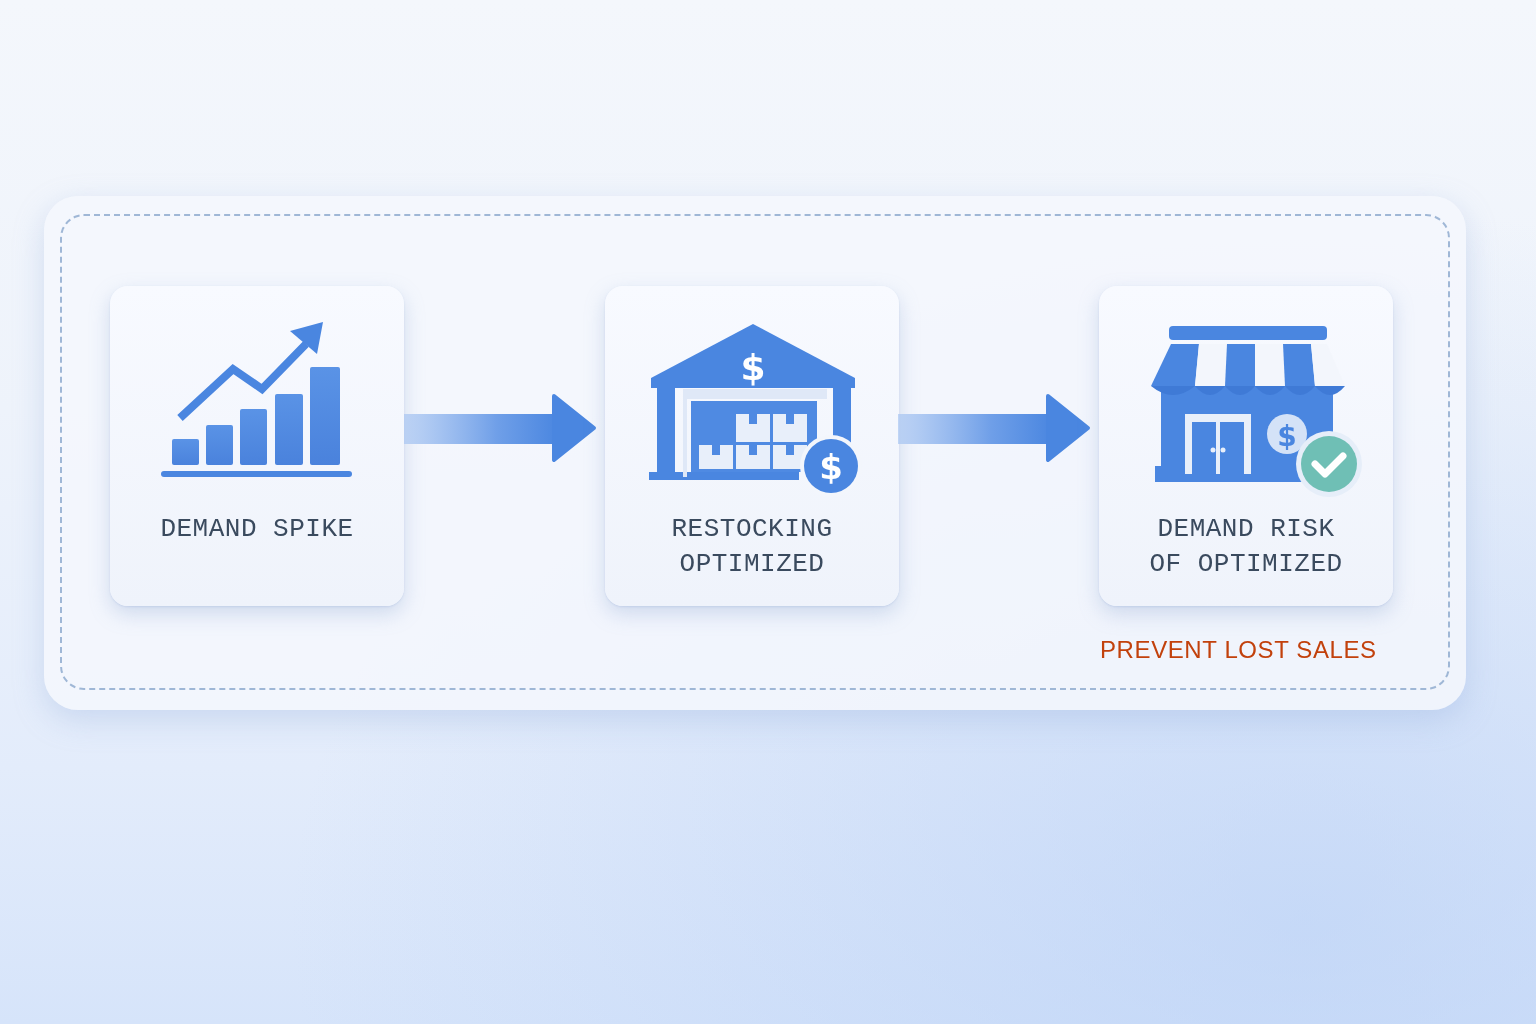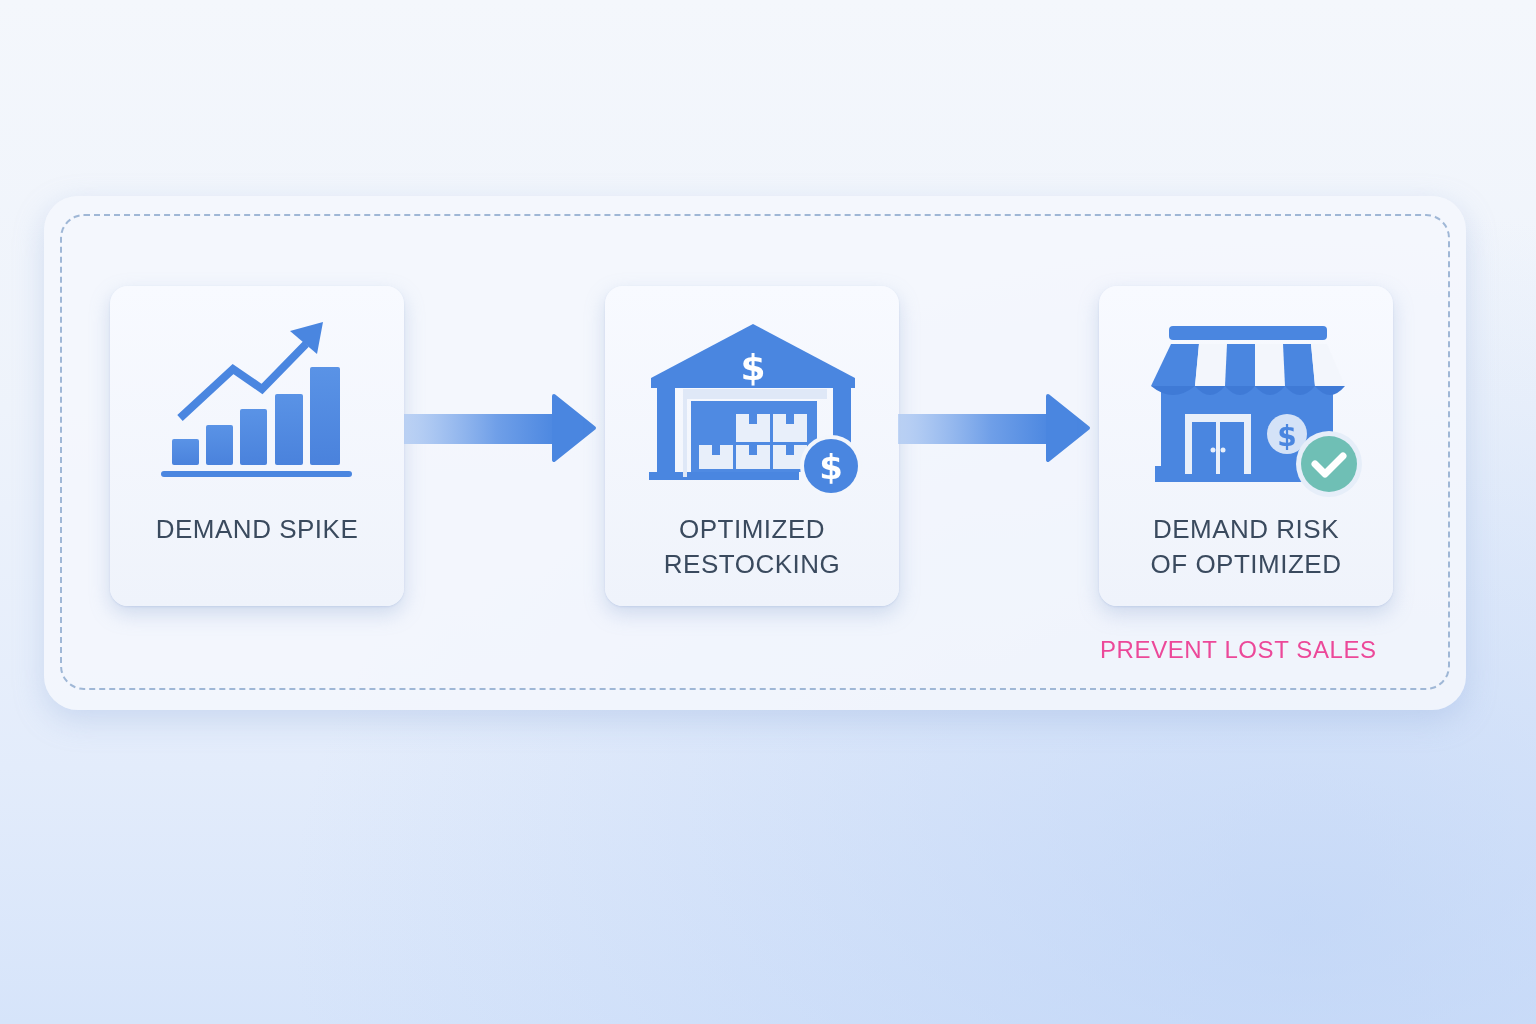--- a/index.html
+++ b/index.html
@@ -28,25 +28,25 @@
       background: linear-gradient(180deg, #f8faff 0%, #eff3fb 100%);
       border-radius: 18px;
       box-shadow: 0 8px 20px rgba(140,165,210,0.35), 0 1px 2px rgba(140,165,210,0.25);
     }
     .card .icon { position: absolute; left: 0; top: 0; width: 294px; height: 220px; }
     .card .label {
       position: absolute; left: 0; right: 0; top: 226px;
       text-align: center; color: #3a4a5e; font-size: 26px; line-height: 35px;
       letter-spacing: 0.5px; font-weight: 500;
     }
-    .card .label span { display: block; }
+    .card .label span { display: block; font-family: Liberation Mono, monospace; }
     .arrow { position: absolute; top: 390px; width: 200px; height: 76px; }
     .footer-label {
       position: absolute; left: 1100px; top: 636px; width: 290px;
-      text-align: left; color: #ec4899; font-size: 24px; letter-spacing: 0.6px;
+      text-align: left; color: #c2410c; font-size: 24px; letter-spacing: 0.6px;
     }
   </style>
 </head>
 <body>
 
 <div class="bg-glow"></div>
 
 <div class="panel"></div>
 <div class="dashed"></div>
 
@@ -107,22 +107,22 @@
       <rect x="107" y="159" width="8" height="10"></rect>
       <rect x="144" y="159" width="8" height="10"></rect>
       <rect x="181" y="159" width="8" height="10"></rect>
     </g>
     <text x="148" y="94" font-family="DejaVu Sans, sans-serif" font-size="36" font-weight="bold" fill="#ffffff" text-anchor="middle">$</text>
     <circle cx="226" cy="180" r="31" fill="#f3f6fc"></circle>
     <circle cx="226" cy="180" r="27" fill="#4a86e0"></circle>
     <text x="226" y="193" font-family="DejaVu Sans, sans-serif" font-size="34" font-weight="bold" fill="#ffffff" text-anchor="middle">$</text>
   </svg>
   <div class="label">
+    <span>RESTOCKING</span>
     <span>OPTIMIZED</span>
-    <span>RESTOCKING</span>
   </div>
 </div>
 
 <svg class="arrow" style="left:898px;" viewBox="0 0 200 76">
   <defs>
     <linearGradient id="a2" x1="0" y1="0" x2="1" y2="0">
       <stop offset="0" stop-color="#a9c6f2" stop-opacity="0.7"></stop>
       <stop offset="0.6" stop-color="#6f9fe8"></stop>
       <stop offset="1" stop-color="#4a86e0"></stop>
     </linearGradient>

